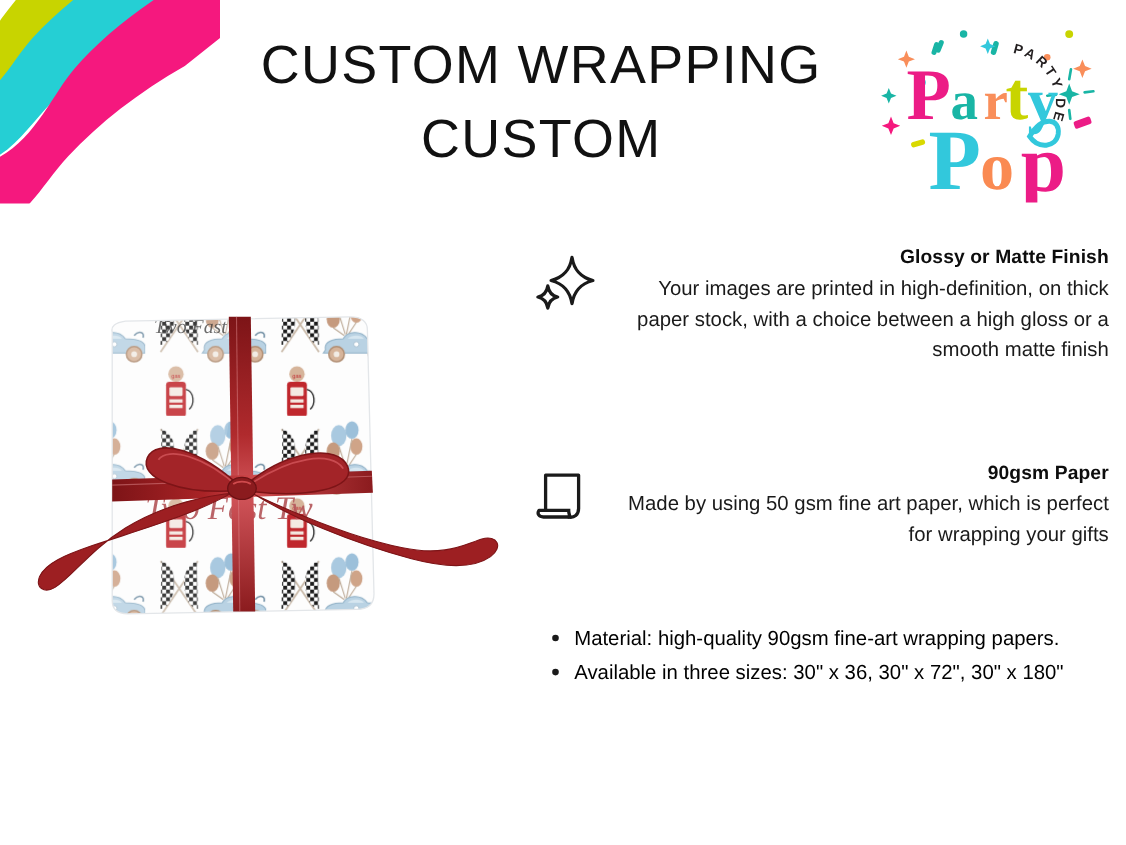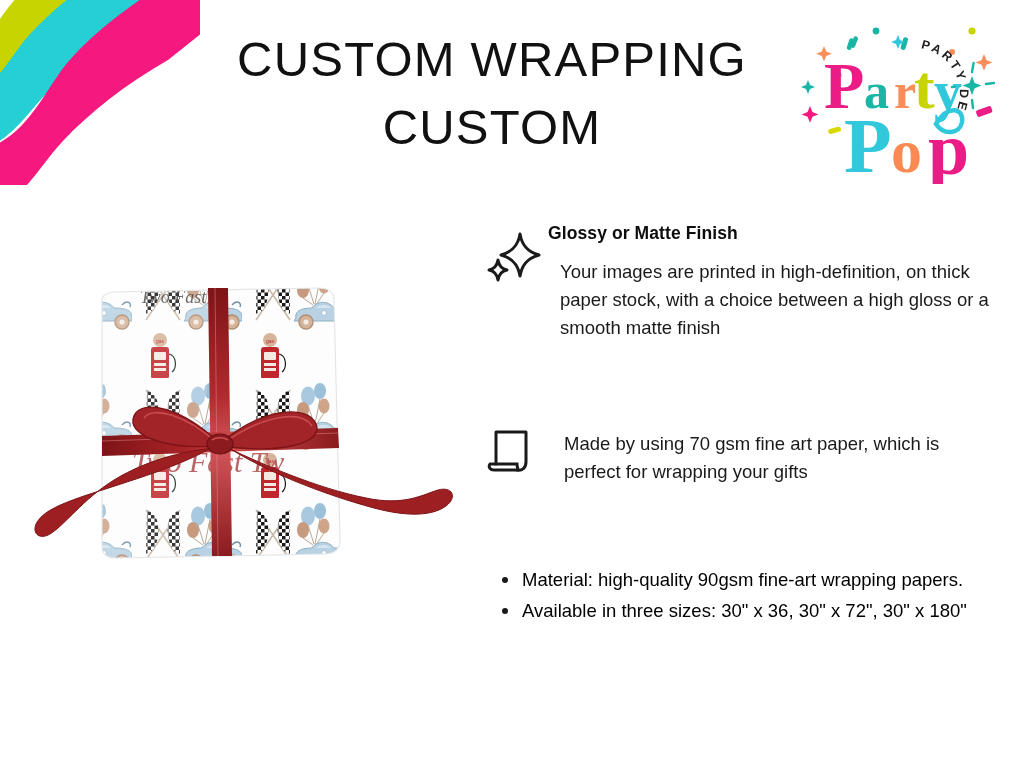--- a/index.html
+++ b/index.html
@@ -35,35 +35,35 @@
   .logo{position:absolute;left:786px;top:12px;width:228px;height:172px;}
   .logo svg{display:block;}
 
   
   .product{position:absolute;left:22px;top:258px;width:470px;height:348px;}
   .product svg{display:block;}
 
   
   .feature{position:absolute;display:flex;align-items:flex-start;}
   .feature .ficon{flex:0 0 auto;width:62px;padding-top:6px;}
-  .feature .ftext{flex:1 1 auto;text-align:left;}
+  .feature .ftext{flex:1 1 auto;text-align:right;}
   .f-title{
     font-weight:bold;
     font-size:17.5px;
     letter-spacing:.1px;
     color:#0d0d0d;
     margin:0 0 2px 0;
     line-height:1.35;
   }
   .f-body{
     font-weight:300;
     font-size:18.5px;
     line-height:1.52;
     color:#1a1a1a;
-    margin:12px;
+    margin:0;
   }
 
   #feature-glossy{left:486px;top:222px;width:522px;}
   #feature-paper{left:486px;top:418px;width:522px;}
   #feature-paper .ficon{width:66px;padding-top:8px;}
 
   
   .bullets{
     position:absolute;left:496px;top:566px;width:512px;
     margin:0;padding:0;list-style:none;
@@ -279,21 +279,22 @@
   </div>
 
   <div class="feature" id="feature-paper">
     <div class="ficon">
       <svg width="52" height="52" viewBox="0 0 52 52" xmlns="http://www.w3.org/2000/svg">
         <path d="M 10,6 L 40,6 L 40,36 C 40,42 36,45 31,44 L 8,44 C 4,44 2,41 4,38 L 10,38 Z" fill="none" stroke="#1a1a1a" stroke-width="3" stroke-linejoin="round" stroke-linecap="round"></path>
         <path d="M 10,38 L 31,38 C 31,42 33,44 31,44" fill="none" stroke="#1a1a1a" stroke-width="3" stroke-linecap="round"></path>
       </svg>
     </div>
     <div class="ftext">
-      <p class="f-body">Made by using 70 gsm fine art paper, which is perfect for wrapping your gifts</p>
+      <p class="f-title">90gsm Paper</p>
+      <p class="f-body">Made by using 50 gsm fine art paper, which is perfect for wrapping your gifts</p>
     </div>
   </div>
 
   <ul class="bullets">
     <li>Material: high-quality 90gsm fine-art wrapping papers.</li>
     <li>Available in three sizes: 30" x 36, 30" x 72", 30" x 180"</li>
   </ul>
 
 </div>
 

